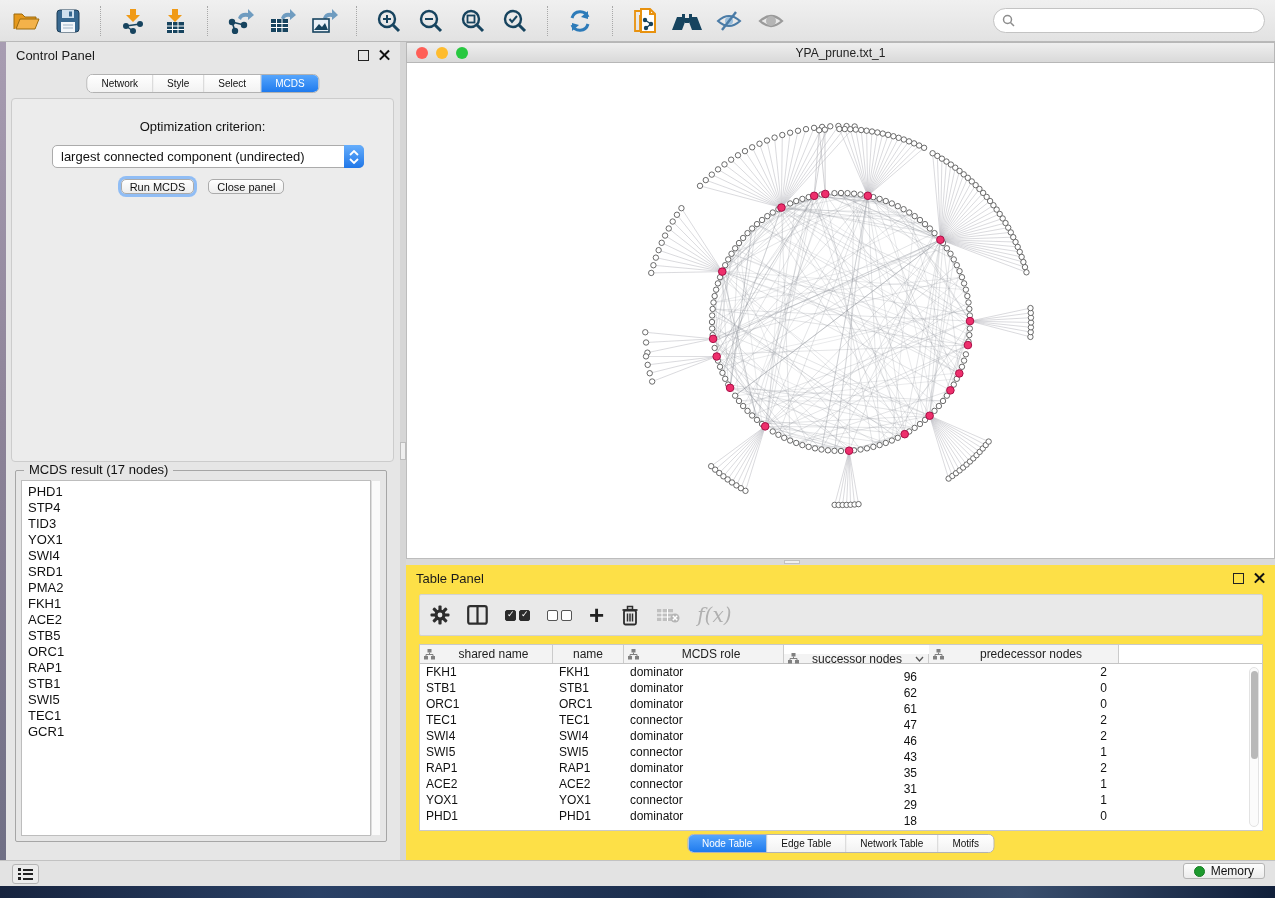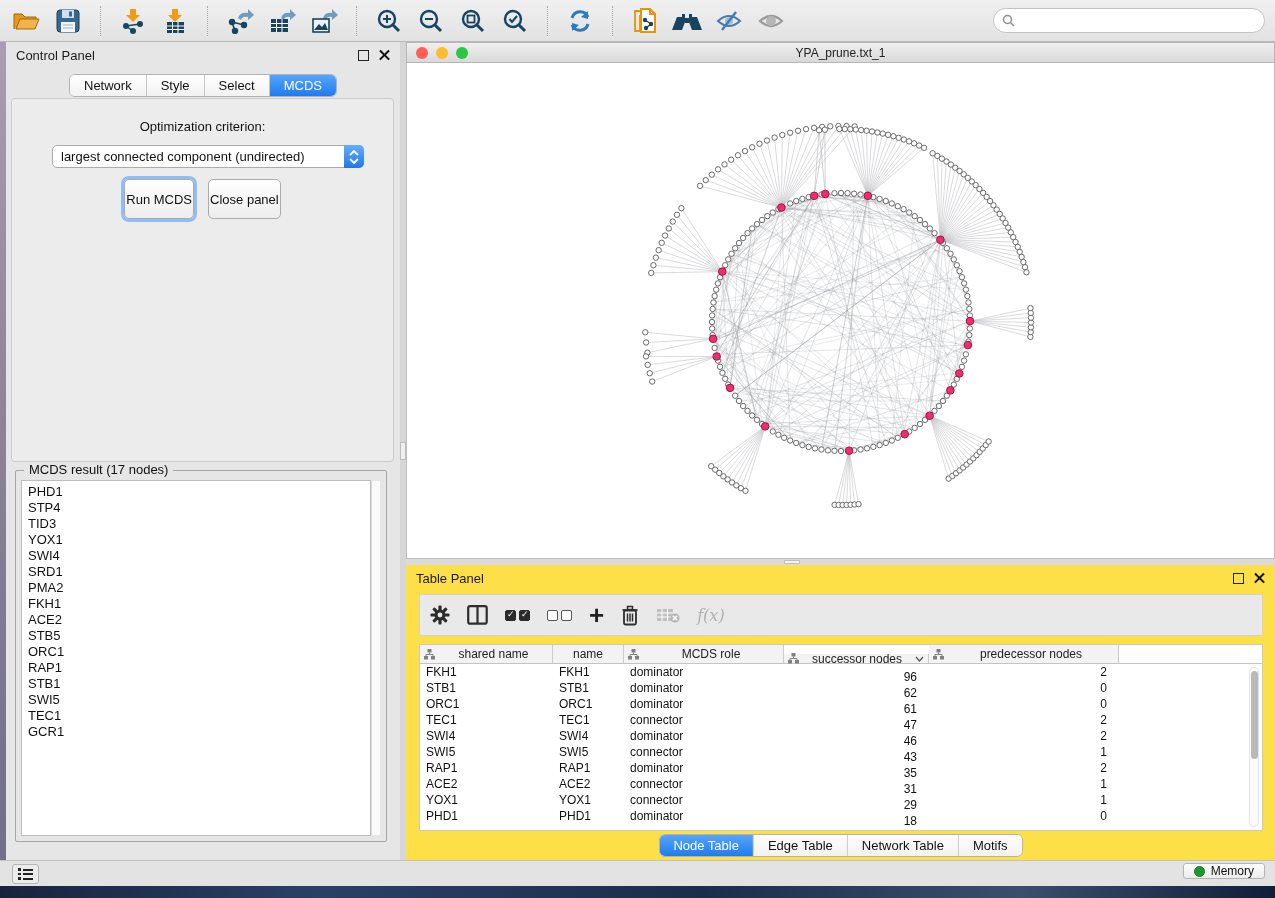--- a/index.html
+++ b/index.html
@@ -26,35 +26,35 @@
   #control-panel { position:absolute; left:6px; top:42px; width:394px; height:818px; background:#e6e6e6; }
   .panel-title-row { height:26px; display:flex; align-items:center; padding:0 10px; font-size:13px; color:#1b1b1b; }
   .panel-title-row .win-icons { margin-left:auto; display:flex; gap:10px; }
   .wicon { width:11px; height:11px; position:relative; cursor:default; }
   .wicon.float { border:1.6px solid #222; }
   .wicon.close::before, .wicon.close::after { content:""; position:absolute; left:-1px; top:4.5px; width:13px; height:2.2px; background:#111; }
   .wicon.close::before { transform:rotate(45deg); } .wicon.close::after { transform:rotate(-45deg); }
 
   #cp-tabs { position:absolute; left:50%; transform:translateX(-50%); top:32px; display:flex;
     border:1px solid #b2b2b2; border-radius:6px; overflow:hidden; background:#fff; }
-  .seg-tab { padding:3px 14px; font-size:13px; color:#111; background:linear-gradient(180deg,#ffffff,#f2f2f2);
+  .seg-tab { padding:3px 14px; font-size:10px; color:#111; background:linear-gradient(180deg,#ffffff,#f2f2f2);
     border-right:1px solid #c6c6c6; cursor:default; }
   .seg-tab:last-child { border-right:none; }
   .seg-tab.active { background:linear-gradient(180deg,#56a5fc,#1f7bee); color:#fff; }
 
   #cp-content { position:absolute; left:5px; top:56px; width:383px; height:364px;
     background:#ececec; border:1px solid #cccccc; border-radius:4px; }
   #opt-label { position:absolute; left:0; top:20px; width:100%; text-align:center; font-size:13px; color:#111; }
   #opt-select { position:absolute; left:40px; top:46px; width:312px; height:23px; background:#fff;
     border:1px solid #ababab; border-radius:5px; display:flex; align-items:center; font-size:13px; color:#111; }
   #opt-select .sel-text { flex:1; padding:0 8px; white-space:nowrap; overflow:hidden; }
   #opt-select .sel-cap { width:20px; height:23px; margin:-1px -1px -1px 0; border-radius:0 5px 5px 0;
     background:linear-gradient(180deg,#66aefc,#2077e8); display:flex; flex-direction:column; align-items:center; justify-content:center; gap:2px; }
   #cp-buttons { position:absolute; left:0; top:80px; width:100%; display:flex; justify-content:center; gap:14px; }
-  .mac-btn { height:40px; padding:0 1px; font-size:13px; color:#111; border:1px solid #ababab; border-radius:5px;
+  .mac-btn { height:15px; padding:0 8px; font-size:11px; color:#111; border:1px solid #ababab; border-radius:5px;
     background:linear-gradient(180deg,#ffffff,#ededed); }
   .mac-btn.focused { box-shadow:0 0 0 3px rgba(96,164,250,.65); }
 
   #mcds-group { position:absolute; left:9px; top:428px; width:372px; height:372px; border:1px solid #a6a6a6; border-radius:2px; }
   #mcds-group-title { position:absolute; left:8px; top:-9px; background:#e6e6e6; padding:0 5px; font-size:13px; color:#111; }
   #mcds-list { position:absolute; left:5px; top:9px; width:350px; height:356px; background:#fff;
     border:1px solid #bdbdbd; overflow:hidden; padding:3px 0 0 6px; }
   #mcds-list .mcds-item { font-size:13px; line-height:16px; color:#111; }
   #mcds-scroll { position:absolute; right:6px; top:10px; width:9px; height:354px; background:#fafafa; border-left:1px solid #ddd; }
 
@@ -77,21 +77,21 @@
   
   #table-panel { position:absolute; left:406px; top:565px; width:869px; height:295px; background:#fde047; }
   #tp-toolbar { position:absolute; left:13px; top:29px; width:844px; height:42px; background:#e9e9e9;
     border:1px solid #d2d2d2; border-radius:2px; display:flex; align-items:center; padding:0 10px; gap:17px; }
   .tp-ic { display:flex; align-items:center; justify-content:center; height:26px; }
   .chk-pair { display:flex; gap:3px; }
   .chk { width:11px; height:11px; border:1.6px solid #2b2b2b; border-radius:2px; position:relative; background:#fff; }
   .chk.on { background:#2b2b2b; }
   .chk.on::after { content:"✓"; color:#fff; font-size:9px; position:absolute; left:1px; top:-1.5px; }
   .chk.off { border-color:#555; }
-  #fx-icon { font-family:"DejaVu Serif", serif; font-style:italic; font-size:16px; color:#b0b0b0;text-align:right; }
+  #fx-icon { font-family:"DejaVu Serif", serif; font-style:italic; font-size:20px; color:#b0b0b0;text-align:right; }
   #plus-icon { font-size:26px; font-weight:bold; color:#222; line-height:20px; }
 
   #node-table { position:absolute; left:13px; top:79px; width:844px; height:187px; background:#fff; border:1px solid #c9c9c9; overflow:hidden; }
   .th-row { display:flex; height:19px; border-bottom:1px solid #c4c4c4; background:#fff; }
   .th { background:#f3f3f3; border-right:1px solid #cbcbcb; display:flex; align-items:center; padding:0 4px; gap:4px; font-size:12px; color:#222; }
   .th .th-label { flex:1; text-align:center; }
   .td-row { display:flex; height:16px; align-items:center; }
   .td { font-size:12px; color:#111; padding:0 6px; white-space:nowrap; overflow:hidden; }
   .td.num { text-align:right; padding-right:12px; }
   .c0{width:133px;} .c1{width:71px;} .c2{width:160px;} .c3{width:145px;margin-top:9px;} .c4{width:190px;}

